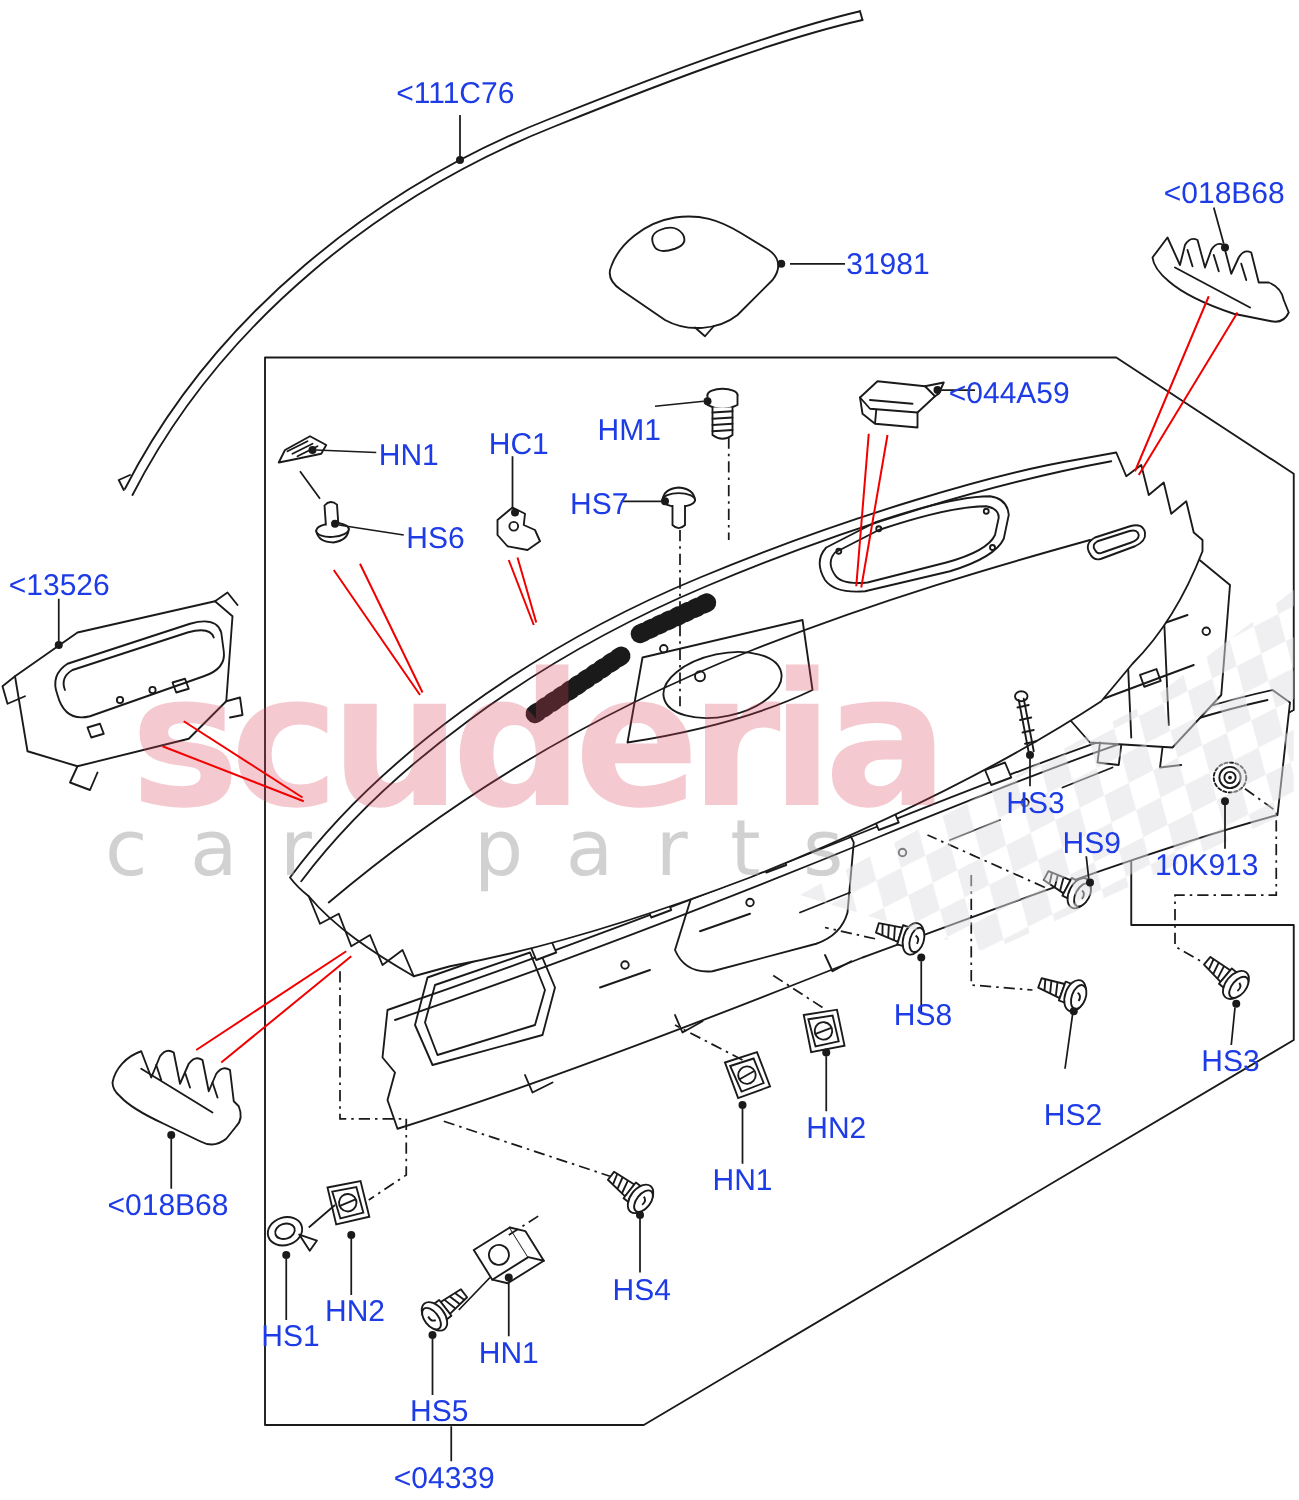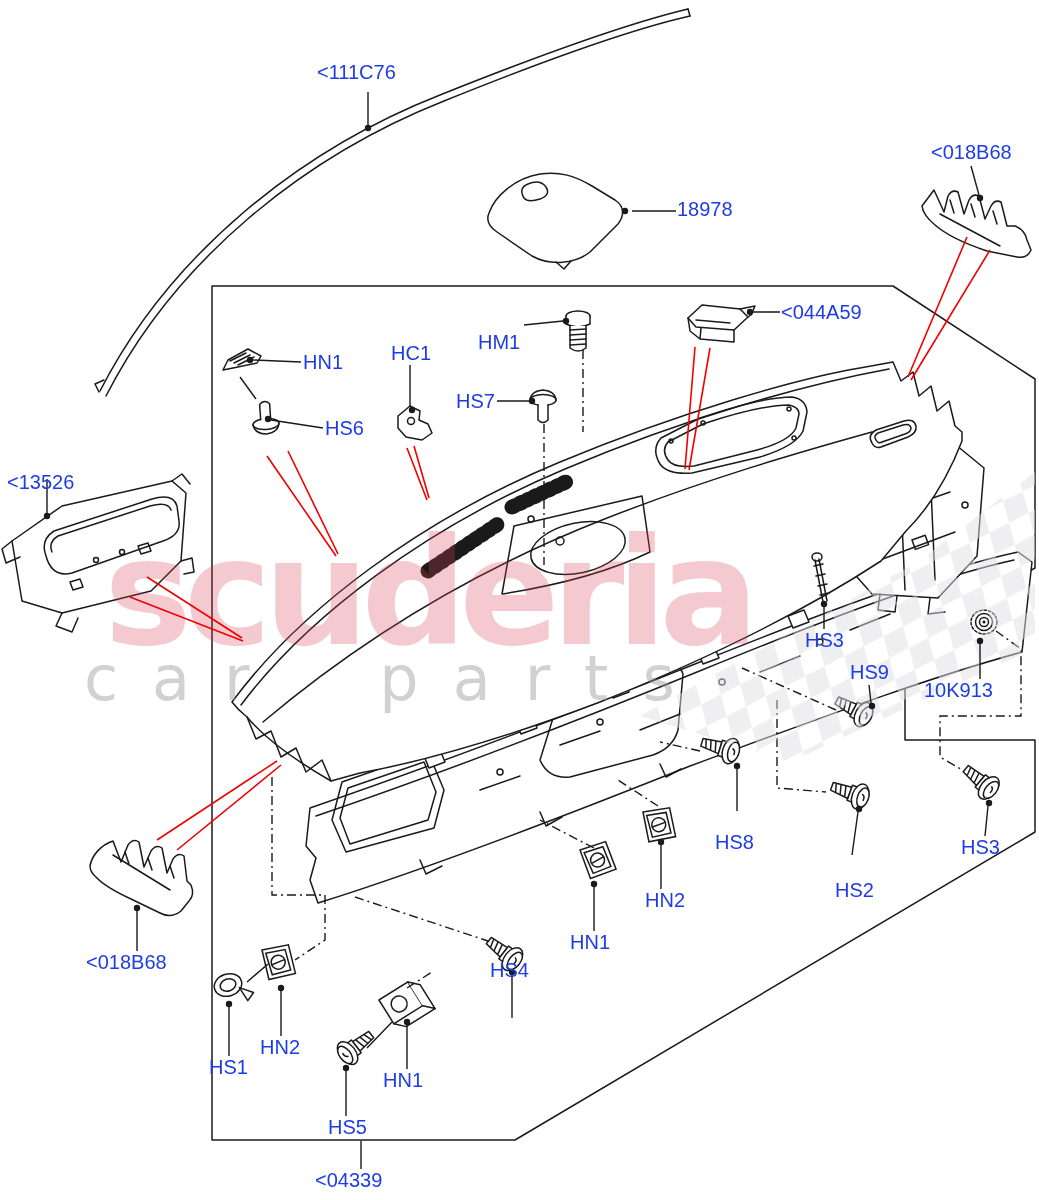--- a/index.html
+++ b/index.html
@@ -1,19 +1,19 @@
 <!DOCTYPE html>
 <html><head>
 <meta charset="utf-8">
 <style>
   html,body{margin:0;padding:0;background:#ffffff;}
   .stage{position:relative;width:1039px;height:1200px;background:#ffffff;overflow:hidden;
          font-family:"Liberation Sans",sans-serif;}
   .stage svg{position:absolute;left:0;top:0;}
-  .lbl{position:absolute;color:#1e3ce6;font-size:20px;line-height:1.05;white-space:nowrap;
+  .lbl{position:absolute;color:#1e3ce6;font-size:24px;line-height:1.05;white-space:nowrap;
        font-family:"Liberation Sans",sans-serif;cursor:pointer;}
   .art{stroke:#1a1a1a;stroke-width:1.5;fill:none;stroke-linejoin:round;stroke-linecap:round;}
   .fillw{fill:#ffffff;}
   .leader{stroke:#1a1a1a;stroke-width:1.4;fill:none;}
   .dot{fill:#1a1a1a;stroke:none;}
   .dash{stroke:#1a1a1a;stroke-width:1.4;fill:none;stroke-dasharray:9 4 2 4;}
   .red{stroke:#f20000;stroke-width:1.6;fill:none;}
   .slat{stroke:#1a1a1a;stroke-width:15;stroke-dasharray:3 5;fill:none;}
   .wm-brand{font-family:"DejaVu Sans",sans-serif;font-weight:bold;fill:#d8435a;opacity:.28;letter-spacing:-8px;}
   .wm-sub{font-family:"DejaVu Sans",sans-serif;fill:#9a9a9a;opacity:.45;letter-spacing:34px;word-spacing:42px;}
@@ -259,38 +259,38 @@
           <circle class="dot" cx="281" cy="988" r="3.2"></circle>
       <circle class="dot" cx="229" cy="1004" r="3.2"></circle>
           <circle class="dot" cx="407" cy="1022" r="3.2"></circle>
       <circle class="dot" cx="512" cy="972" r="3.2"></circle>
           <circle class="dot" cx="346" cy="1068" r="3.2"></circle>
     </g>
   </g>
 </svg>
 
 <span class="lbl" style="left:317px;top:62px">&lt;111C76</span>
-<span class="lbl" style="left:677px;top:199px">18978</span>
+<span class="lbl" style="left:677px;top:199px">31981</span>
 <span class="lbl" style="left:931px;top:142px">&lt;018B68</span>
-<span class="lbl" style="left:781px;top:302px">&lt;044A59</span>
+<span class="lbl" style="left:759px;top:302px">&lt;044A59</span>
 <span class="lbl" style="left:478px;top:332px">HM1</span>
 <span class="lbl" style="left:391px;top:343px">HC1</span>
 <span class="lbl" style="left:303px;top:352px">HN1</span>
 <span class="lbl" style="left:456px;top:391px">HS7</span>
 <span class="lbl" style="left:325px;top:418px">HS6</span>
-<span class="lbl" style="left:7px;top:472px">&lt;13526</span>
+<span class="lbl" style="left:7px;top:456px">&lt;13526</span>
 <span class="lbl" style="left:805px;top:630px">HS3</span>
 <span class="lbl" style="left:850px;top:662px">HS9</span>
 <span class="lbl" style="left:924px;top:680px">10K913</span>
-<span class="lbl" style="left:715px;top:832px">HS8</span>
+<span class="lbl" style="left:715px;top:800px">HS8</span>
 <span class="lbl" style="left:835px;top:880px">HS2</span>
 <span class="lbl" style="left:961px;top:837px">HS3</span>
 <span class="lbl" style="left:645px;top:890px">HN2</span>
 <span class="lbl" style="left:570px;top:932px">HN1</span>
 <span class="lbl" style="left:86px;top:952px">&lt;018B68</span>
 <span class="lbl" style="left:260px;top:1037px">HN2</span>
 <span class="lbl" style="left:209px;top:1057px">HS1</span>
 <span class="lbl" style="left:383px;top:1070px">HN1</span>
-<span class="lbl" style="left:490px;top:960px">HS4</span>
+<span class="lbl" style="left:490px;top:1020px">HS4</span>
 <span class="lbl" style="left:328px;top:1117px">HS5</span>
 <span class="lbl" style="left:315px;top:1170px">&lt;04339</span>
 
 </div>
 
 </body></html>

